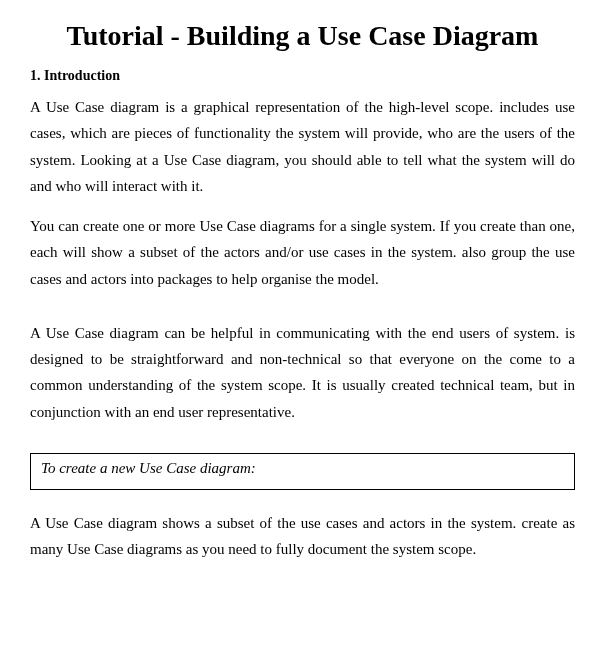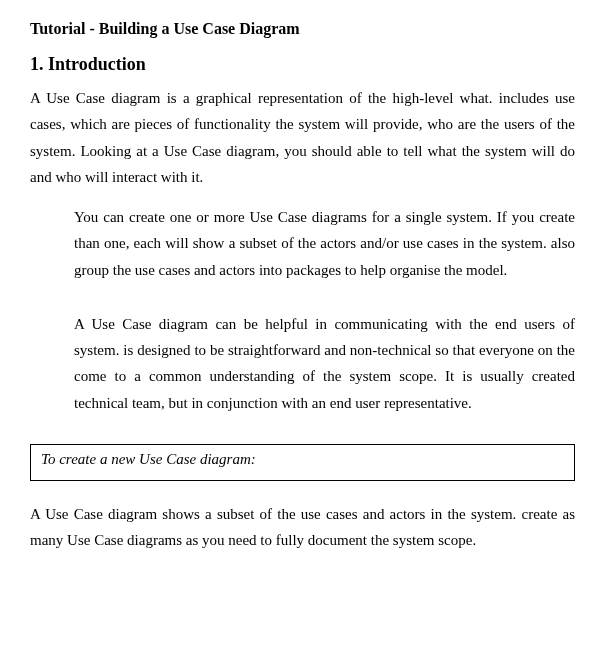--- a/index.html
+++ b/index.html
@@ -9,38 +9,38 @@
     }
     body {
       font-family: "Times New Roman", Times, serif;
       background: #ffffff;
       width: 600px;
       height: 650px;
       padding: 20px 25px 20px 30px;
       color: #000000;
     }
     .title {
-      font-size: 16px;
+      font-size: 28px;
       font-weight: bold;
+      text-align: center;
       margin-bottom: 16px;
     }
     .section-heading {
-      font-size: 18px;
+      font-size: 14px;
       font-weight: bold;
       margin-bottom: 10px;
     }
     .paragraph {
       font-size: 15px;
       line-height: 1.75;
       text-align: justify;
       margin-bottom: 14px;
     }
     .paragraph.spaced {
       margin-bottom: 28px;
-      margin-left: 44px;
     }
     .bold {
       font-weight: normal;
     }
     .callout-box {
       border: 1px solid #000000;
       padding: 6px 10px 8px 10px;
       margin-top: 26px;
       margin-bottom: 20px;
     }
@@ -60,21 +60,21 @@
     }
   </style>
 </head>
 <body>
 
 <h1 class="title">Tutorial - Building a Use Case Diagram</h1>
 
 <h2 class="section-heading">1. Introduction</h2>
 
 <p class="paragraph">
-  <span>A </span><span class="bold">Use Case diagram</span><span> is a graphical representation of the high-level what. includes </span><span class="bold">use cases</span><span>, which are pieces of functionality the system will provide, who are the users of the system. Looking at a Use Case diagram, you should able to tell what the system will do and who will interact with it.</span>
+  <span>A </span><span class="bold">Use Case diagram</span><span> is a graphical representation of the high-level scope. includes </span><span class="bold">use cases</span><span>, which are pieces of functionality the system will provide, who are the users of the system. Looking at a Use Case diagram, you should able to tell what the system will do and who will interact with it.</span>
 </p>
 
 <p class="paragraph spaced">
   <span>You can create one or more Use Case diagrams for a single system. If you create than one, each will show a subset of the actors and/or use cases in the system. also group the use cases and actors into </span><span class="bold">packages</span><span> to help organise the model.</span>
 </p>
 
 <p class="paragraph spaced">A Use Case diagram can be helpful in communicating with the end users of system. is designed to be straightforward and non-technical so that everyone on the come to a common understanding of the system scope. It is usually created technical team, but in conjunction with an end user representative.</p>
 
 <div class="callout-box">
   <div class="callout-title">To create a new Use Case diagram:</div>

